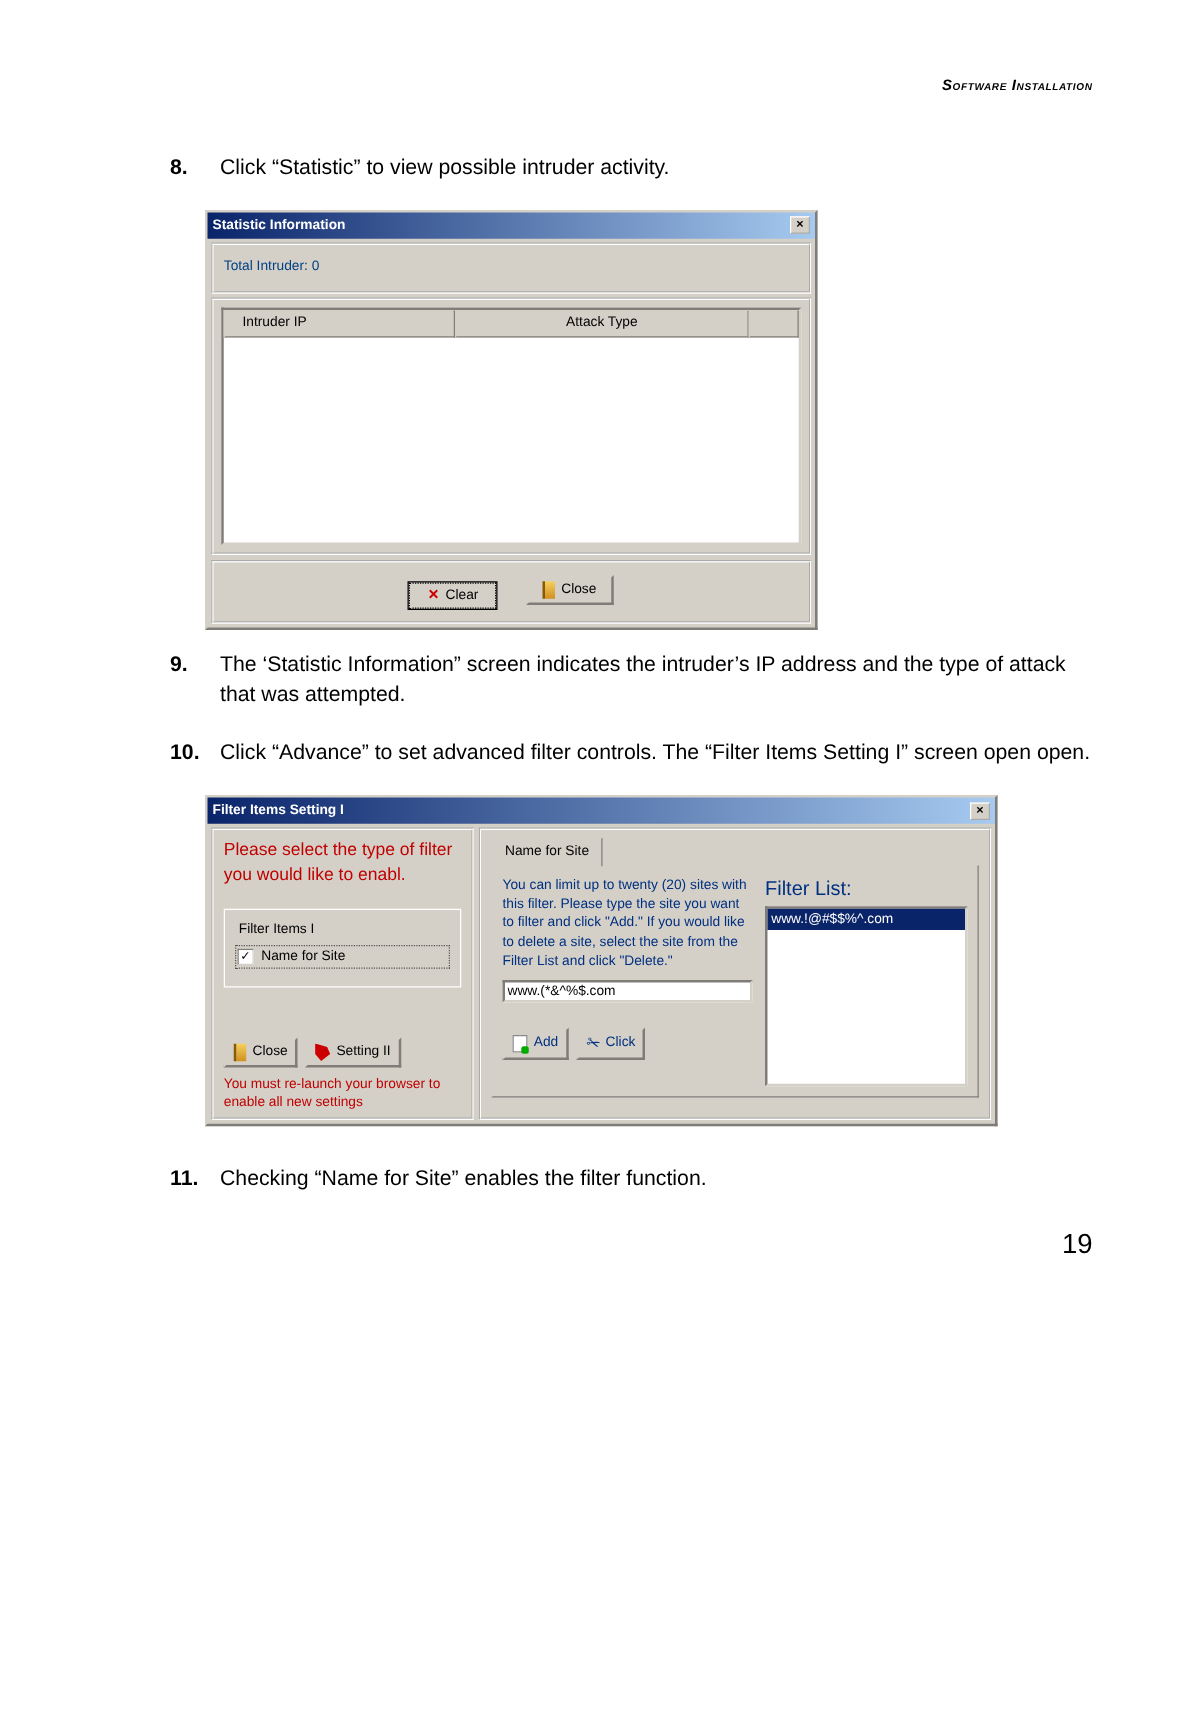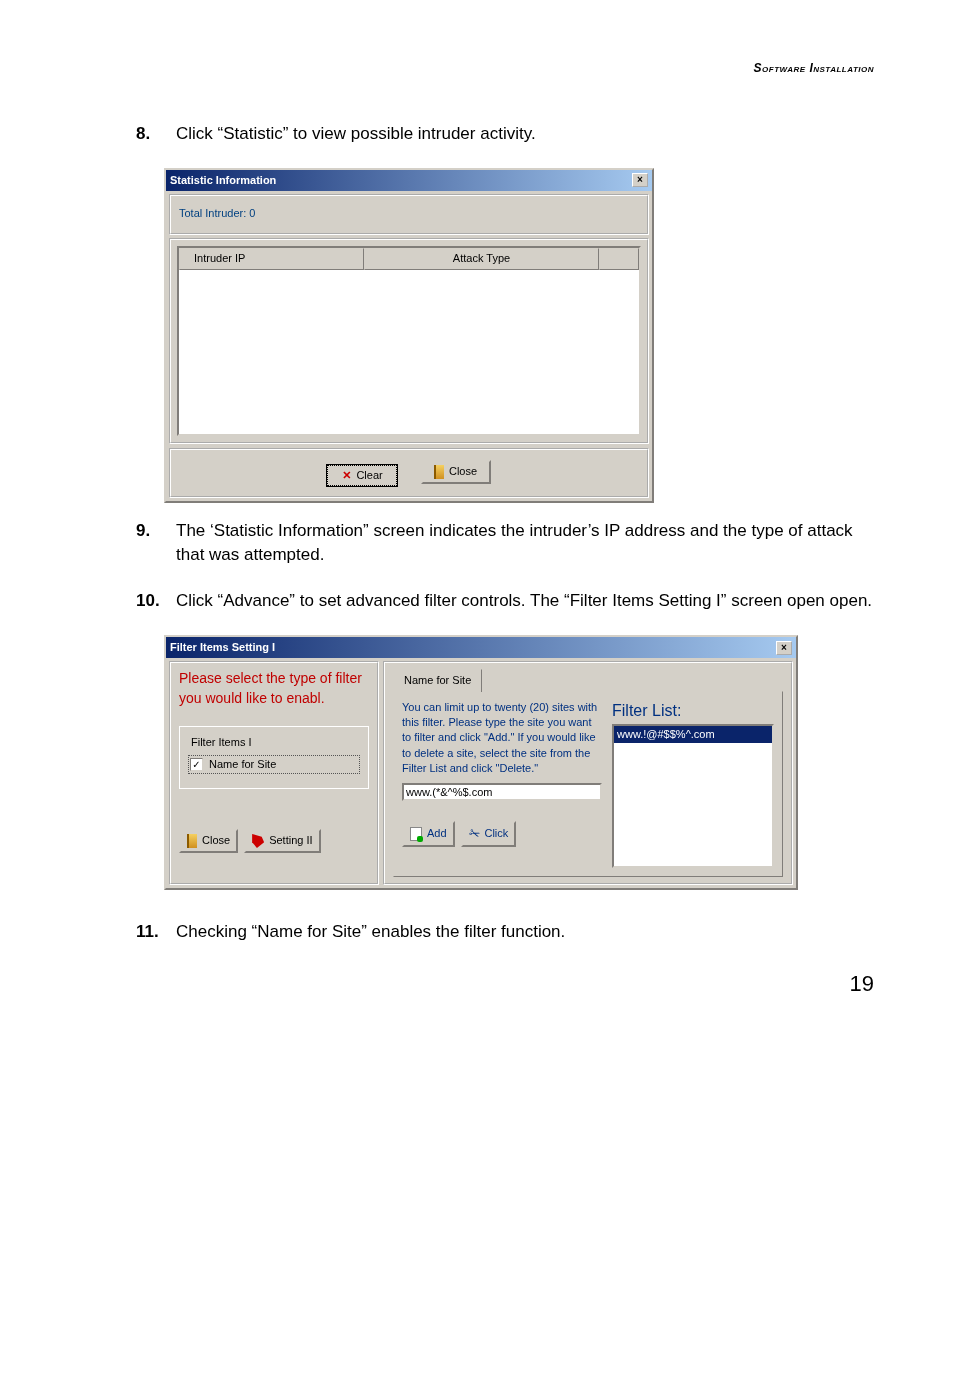--- a/index.html
+++ b/index.html
@@ -199,20 +199,21 @@
       <div class="bottom-left-buttons">
         <span class="winbtn small">
           <span class="icon-door"></span>
           <span>Close</span>
         </span>
         <span class="winbtn small">
           <span class="icon-setting"></span>
           <span>Setting II</span>
         </span>
       </div>
+      <div class="relaunch">You must re-launch your browser to enable all new settings</div>
     </div>
     <div class="right-pane">
       <span class="tab">Name for  Site</span>
       <div class="tab-body">
         <div class="help-col">
           <div class="help-text">You can limit up to twenty (20) sites with this filter. Please type the site you want to filter and click "Add."  If you would like to delete a site, select the site from the Filter List and click "Delete."</div>
           <input class="inputfield" value="www.(*&amp;^%$.com" style="">
           <div class="btnrow2">
             <span class="winbtn small">
               <span class="icon-page"></span>

